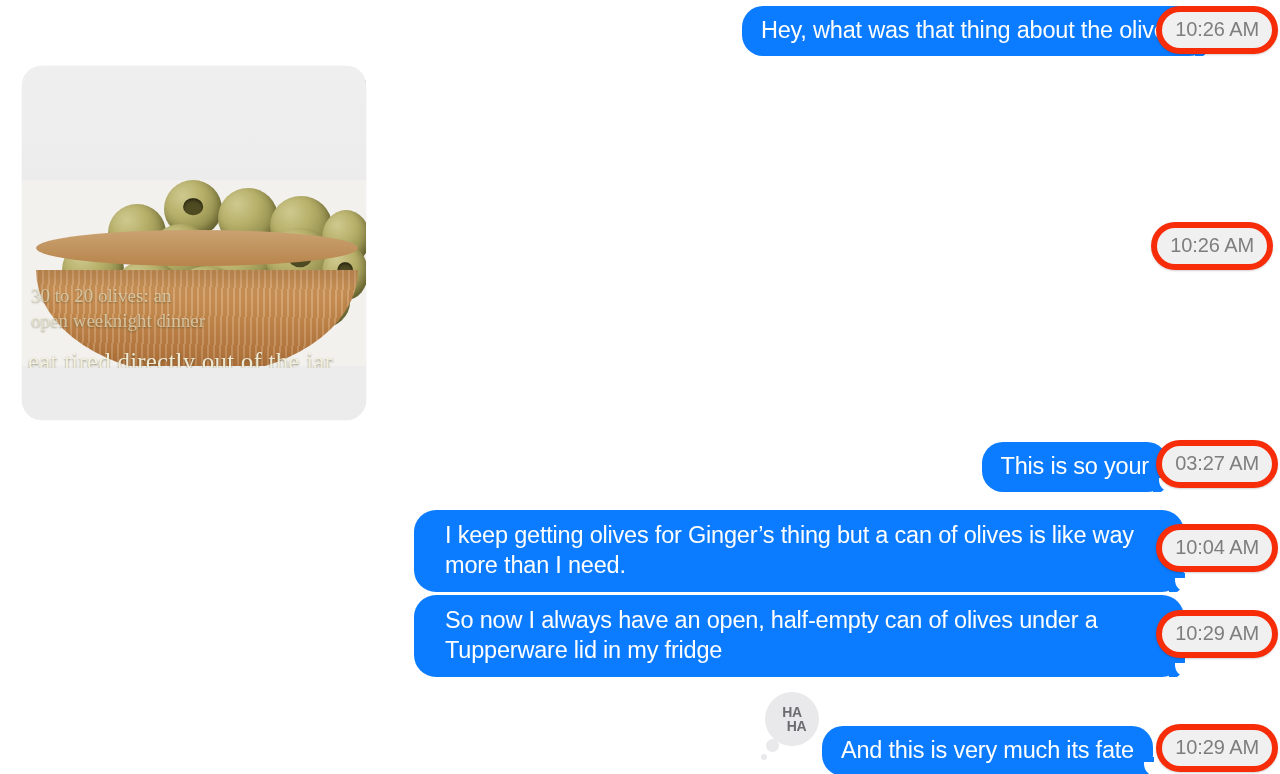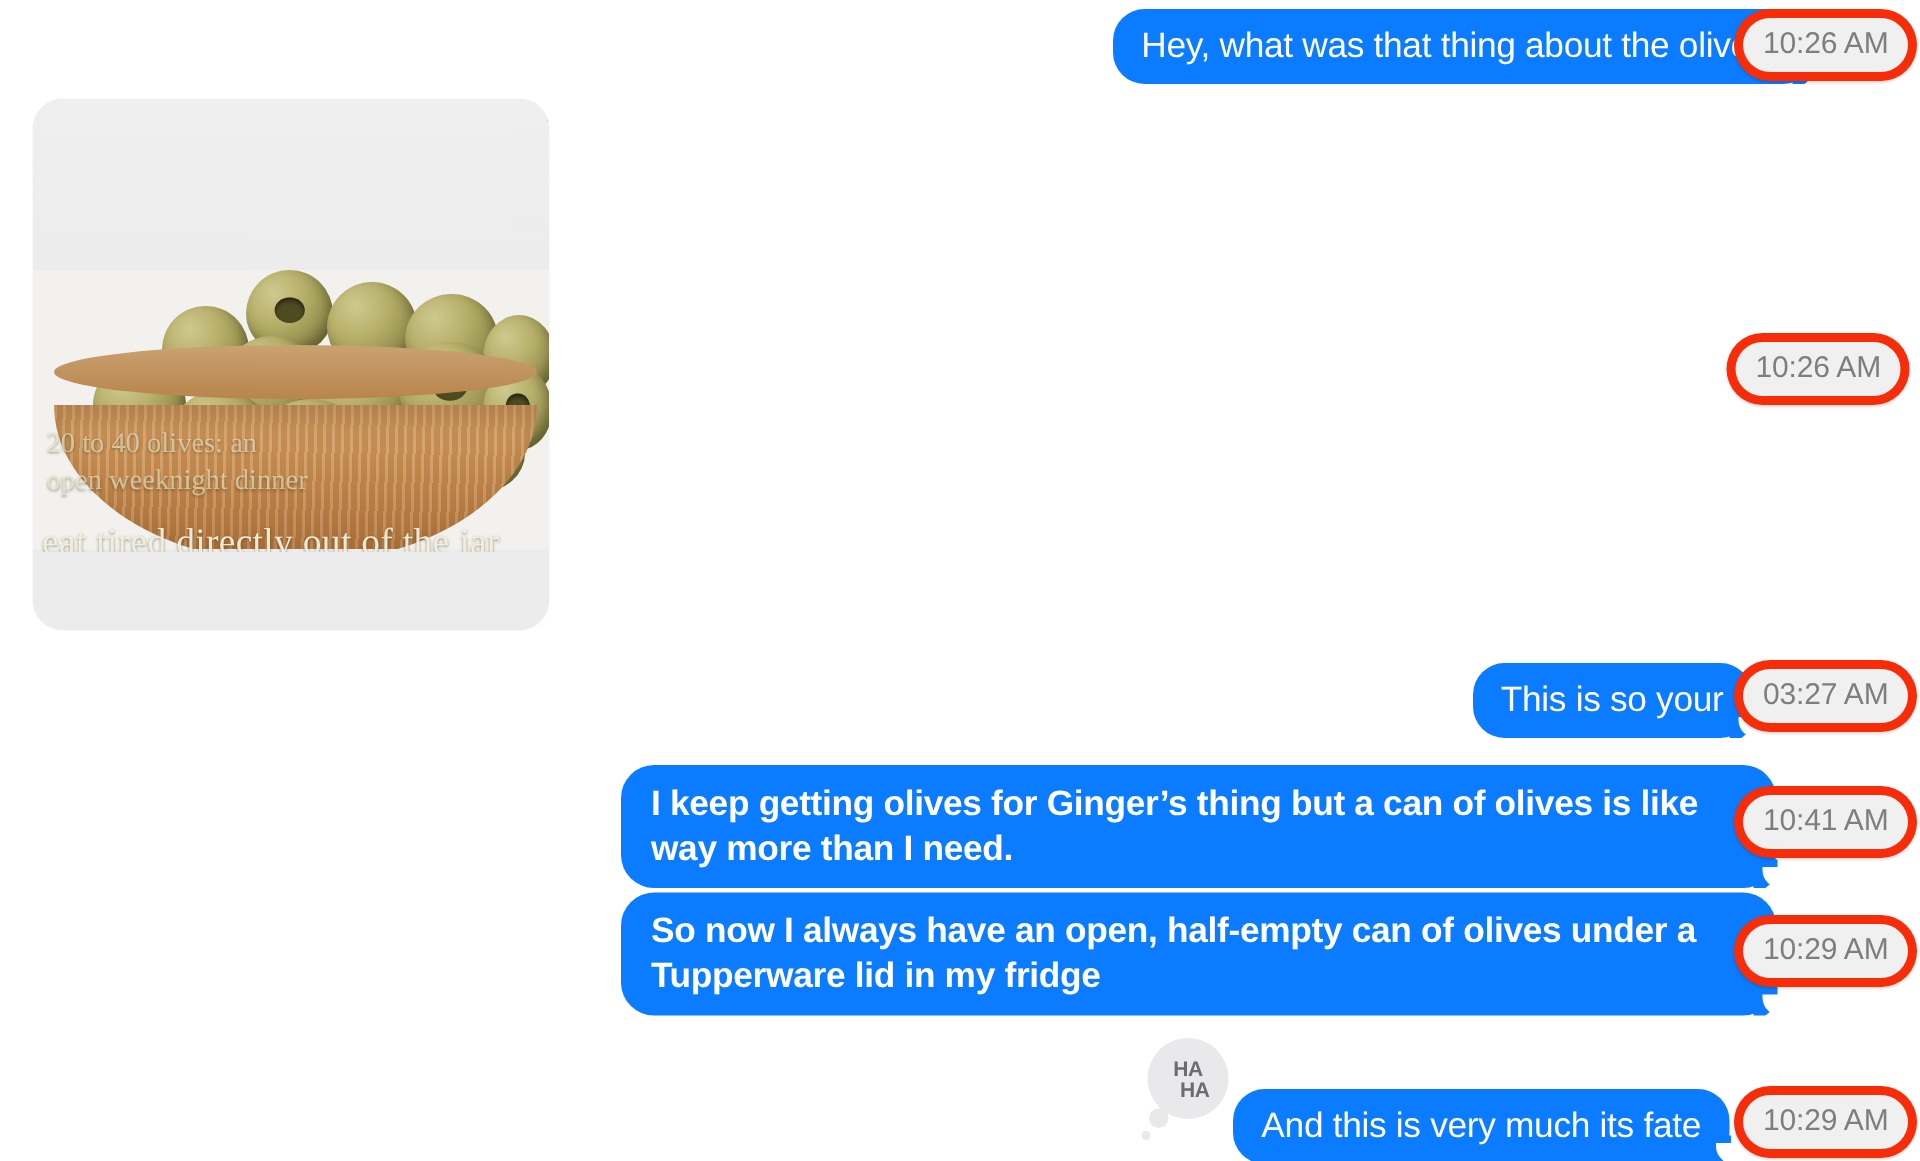--- a/index.html
+++ b/index.html
@@ -35,22 +35,21 @@
     color: #ffffff;
     border-radius: 21px;
     padding: 9px 19px 11px 19px;
     font-size: 23.5px;
     line-height: 30px;
     letter-spacing: -0.2px;
     box-sizing: border-box;
   }
   .bubble.two-line {
     border-radius: 22px;
-    padding: 10px 20px 12px 20px;
-    font-weight: bold;
+    padding: 10px 20px 12px 31px;
   }
   
   .bubble .tail {
     position: absolute;
     right: -7px;
     bottom: 0px;
     width: 22px;
     height: 22px;
     overflow: hidden;
     pointer-events: none;
@@ -339,21 +338,21 @@
 
       <div class="meme-top"></div>
       <div class="meme-l1">off work late?</div>
       <div class="meme-l2">hungry, but too tired to cook?</div>
       <div class="meme-l3">
         <span>try</span>
         <b>30 to 40 olives</b>
       </div>
 
       <div class="meme-overlay ov-a">
-        <div>20 to 40 olives: an</div>
+        <div>30 to 20 olives: an</div>
         <div>open weeknight dinner</div>
       </div>
       <div class="meme-overlay ov-b">eat tired directly out of the jar</div>
       <div class="meme-overlay ov-c">with your fingers</div>
 
       <div class="meme-bottom"></div>
       <div class="meme-cap">you will certainly not regret eating 30 to 40 olives</div>
     </div>
     <div class="img-tail"></div>
   </div>
@@ -371,21 +370,21 @@
     <span class="stamp-inner">03:27 AM</span>
   </div>
 
   <div class="msg-row" style="top:510px; left:414px;">
     <div class="bubble two-line" style="width:770px;">
       <span>I keep getting olives for Ginger’s thing but a can of olives is like way more than I need.</span>
       <span class="tail"></span>
     </div>
   </div>
   <div class="stamp" style="top:524px; right:2px;">
-    <span class="stamp-inner">10:41 AM</span>
+    <span class="stamp-inner">10:04 AM</span>
   </div>
 
   <div class="msg-row" style="top:595px; left:414px;">
     <div class="bubble two-line" style="width:770px;">
       <span>So now I always have an open, half-empty can of olives under a Tupperware lid in my fridge</span>
       <span class="tail"></span>
     </div>
   </div>
   <div class="stamp" style="top:610px; right:2px;">
     <span class="stamp-inner">10:29 AM</span>

